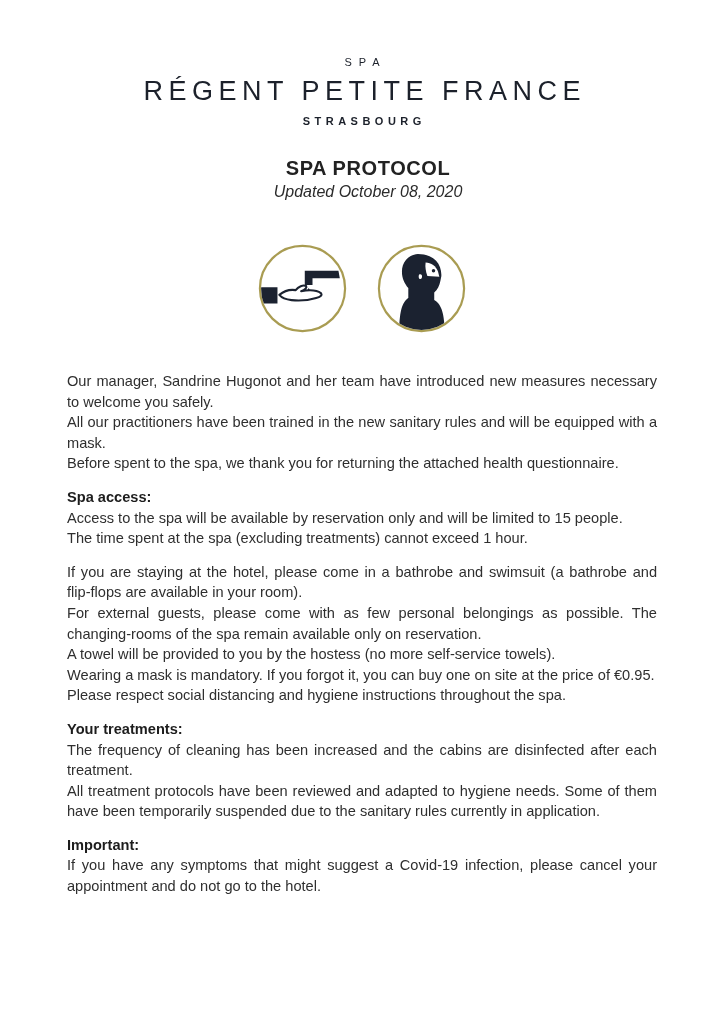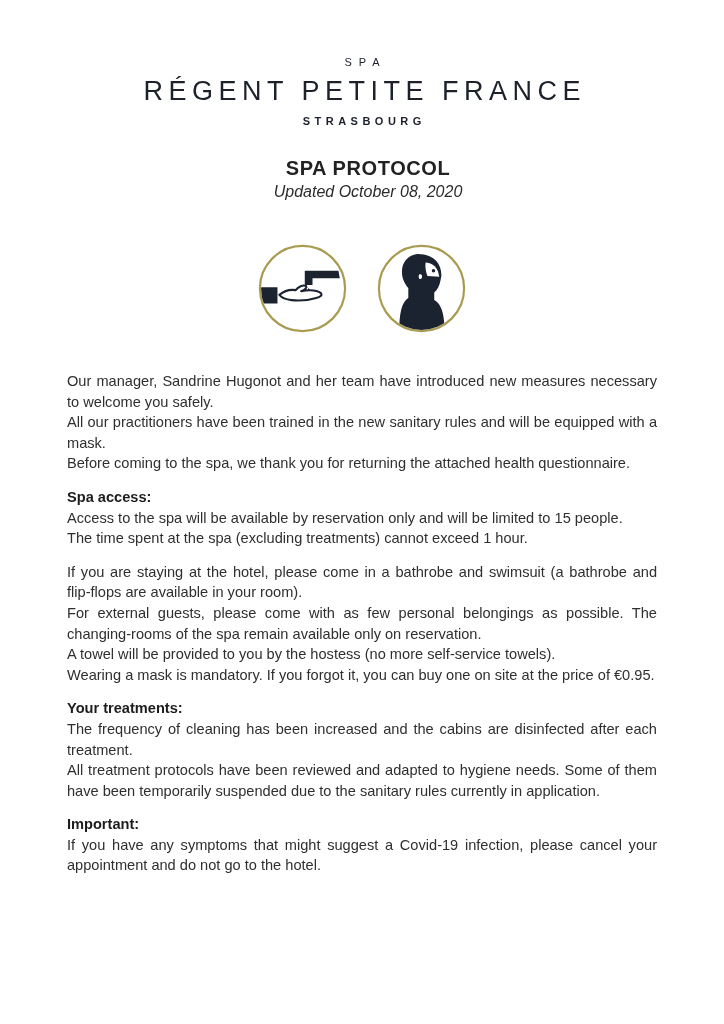--- a/index.html
+++ b/index.html
@@ -95,33 +95,34 @@
     </div>
 
 
   </section>
 
   <main class="doc">
 
     <div class="group">
       <p>Our manager, Sandrine Hugonot and her team have introduced new measures necessary to welcome you safely.</p>
       <p>All our practitioners have been trained in the new sanitary rules and will be equipped with a mask.</p>
-      <p>Before coming to the spa, we thank you for returning the attached health questionnaire.</p>
+      <p>Before spent to the spa, we thank you for returning the attached health questionnaire.</p>
     </div>
 
     <h2 class="hdg">Spa access:</h2>
     <div class="group">
       <p>Access to the spa will be available by reservation only and will be limited to 15 people.</p>
       <p>The time spent at the spa (excluding treatments) cannot exceed 1 hour.</p>
     </div>
     <div class="group">
       <p>If you are staying at the hotel, please come in a bathrobe and swimsuit (a bathrobe and flip-flops are available in your room).</p>
       <p>For external guests, please come with as few personal belongings as possible. The changing-rooms of the spa remain available only on reservation.</p>
       <p>A towel will be provided to you by the hostess (no more self-service towels).</p>
       <p>Wearing a mask is mandatory. If you forgot it, you can buy one on site at the price of €0.95.</p>
+      <p>Please respect social distancing and hygiene instructions throughout the spa.</p>
     </div>
 
     <h2 class="hdg">Your treatments:</h2>
     <div class="group">
       <p>The frequency of cleaning has been increased and the cabins are disinfected after each treatment.</p>
       <p>All treatment protocols have been reviewed and adapted to hygiene needs. Some of them have been temporarily suspended due to the sanitary rules currently in application.</p>
     </div>
 
     <h2 class="hdg">Important:</h2>
     <div class="group">

